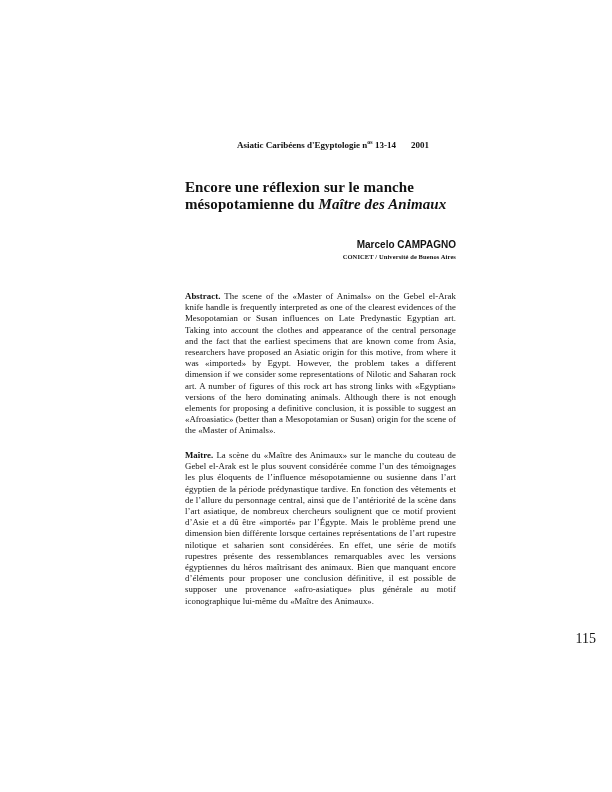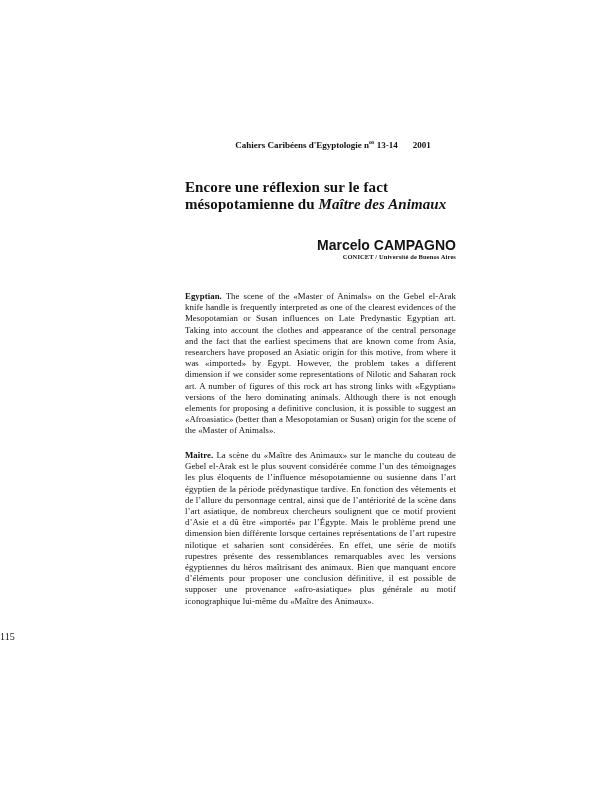--- a/index.html
+++ b/index.html
@@ -51,21 +51,21 @@
   }
   .author-block {
     position: absolute;
     right: 156px;
     top: 239px;
     text-align: right;
   }
   .author-name {
     font-family: "Liberation Sans", sans-serif;
     font-weight: bold;
-    font-size: 14px;
+    font-size: 10px;
     line-height: 12px;
   }
   .author-affiliation {
     font-size: 6.5px;
     font-weight: bold;
     line-height: 8px;
     margin-top: 2px;
     letter-spacing: 0.1px;
   }
   .body-para {
@@ -81,46 +81,46 @@
   .abstract-para { top: 291px; }
   .resume-para   { top: 450px; }
   .para-label {
     font-weight: bold;
   }
   .page-number {
     position: absolute;
     left: 0;
     top: 631px;
     width: 596px;
-    text-align: left;
-    font-size: 10px;
+    text-align: right;
+    font-size: 14px;
   }
 </style>
 </head>
 <body>
 
 <div class="page">
 
   <div class="running-header">
-    <span><span>Cahiers Caribéens d'Egyptologie n</span><sup>os</sup><span> 13-14</span></span>
+    <span><span>Asiatic Caribéens d'Egyptologie n</span><sup>os</sup><span> 13-14</span></span>
     <span>2001</span>
   </div>
 
   <h1 class="article-title">
-    <span>Encore une réflexion sur le fact</span><br>
+    <span>Encore une réflexion sur le manche</span><br>
     <span>mésopotamienne du </span><em>Maître des Animaux</em>
   </h1>
 
   <div class="author-block">
     <div class="author-name">Marcelo CAMPAGNO</div>
     <div class="author-affiliation">CONICET / Université de Buenos Aires</div>
   </div>
 
   <p class="body-para abstract-para">
-    <span class="para-label">Egyptian.</span>
+    <span class="para-label">Abstract.</span>
     <span>The scene of the «Master of Animals» on the Gebel el-Arak knife handle is frequently interpreted as one of the clearest evidences of the Mesopotamian or Susan influences on Late Predynastic Egyptian art. Taking into account the clothes and appearance of the central personage and the fact that the earliest specimens that are known come from Asia, researchers have proposed an Asiatic origin for this motive, from where it was «imported» by Egypt. However, the problem takes a different dimension if we consider some representations of Nilotic and Saharan rock art. A number of figures of this rock art has strong links with «Egyptian» versions of the hero dominating animals. Although there is not enough elements for proposing a definitive conclusion, it is possible to suggest an «Afroasiatic» (better than a Mesopotamian or Susan) origin for the scene of the «Master of Animals».</span>
   </p>
 
   <p class="body-para resume-para">
     <span class="para-label">Maître.</span>
     <span>La scène du «Maître des Animaux» sur le manche du couteau de Gebel el-Arak est le plus souvent considérée comme l’un des témoignages les plus éloquents de l’influence mésopotamienne ou susienne dans l’art égyptien de la période prédynastique tardive. En fonction des vêtements et de l’allure du personnage central, ainsi que de l’antériorité de la scène dans l’art asiatique, de nombreux chercheurs soulignent que ce motif provient d’Asie et a dû être «importé» par l’Égypte. Mais le problème prend une dimension bien différente lorsque certaines représentations de l’art rupestre nilotique et saharien sont considérées. En effet, une série de motifs rupestres présente des ressemblances remarquables avec les versions égyptiennes du héros maîtrisant des animaux. Bien que manquant encore d’éléments pour proposer une conclusion définitive, il est possible de supposer une provenance «afro-asiatique» plus générale au motif iconographique lui-même du «Maître des Animaux».</span>
   </p>
 
   <div class="page-number">115</div>
 

